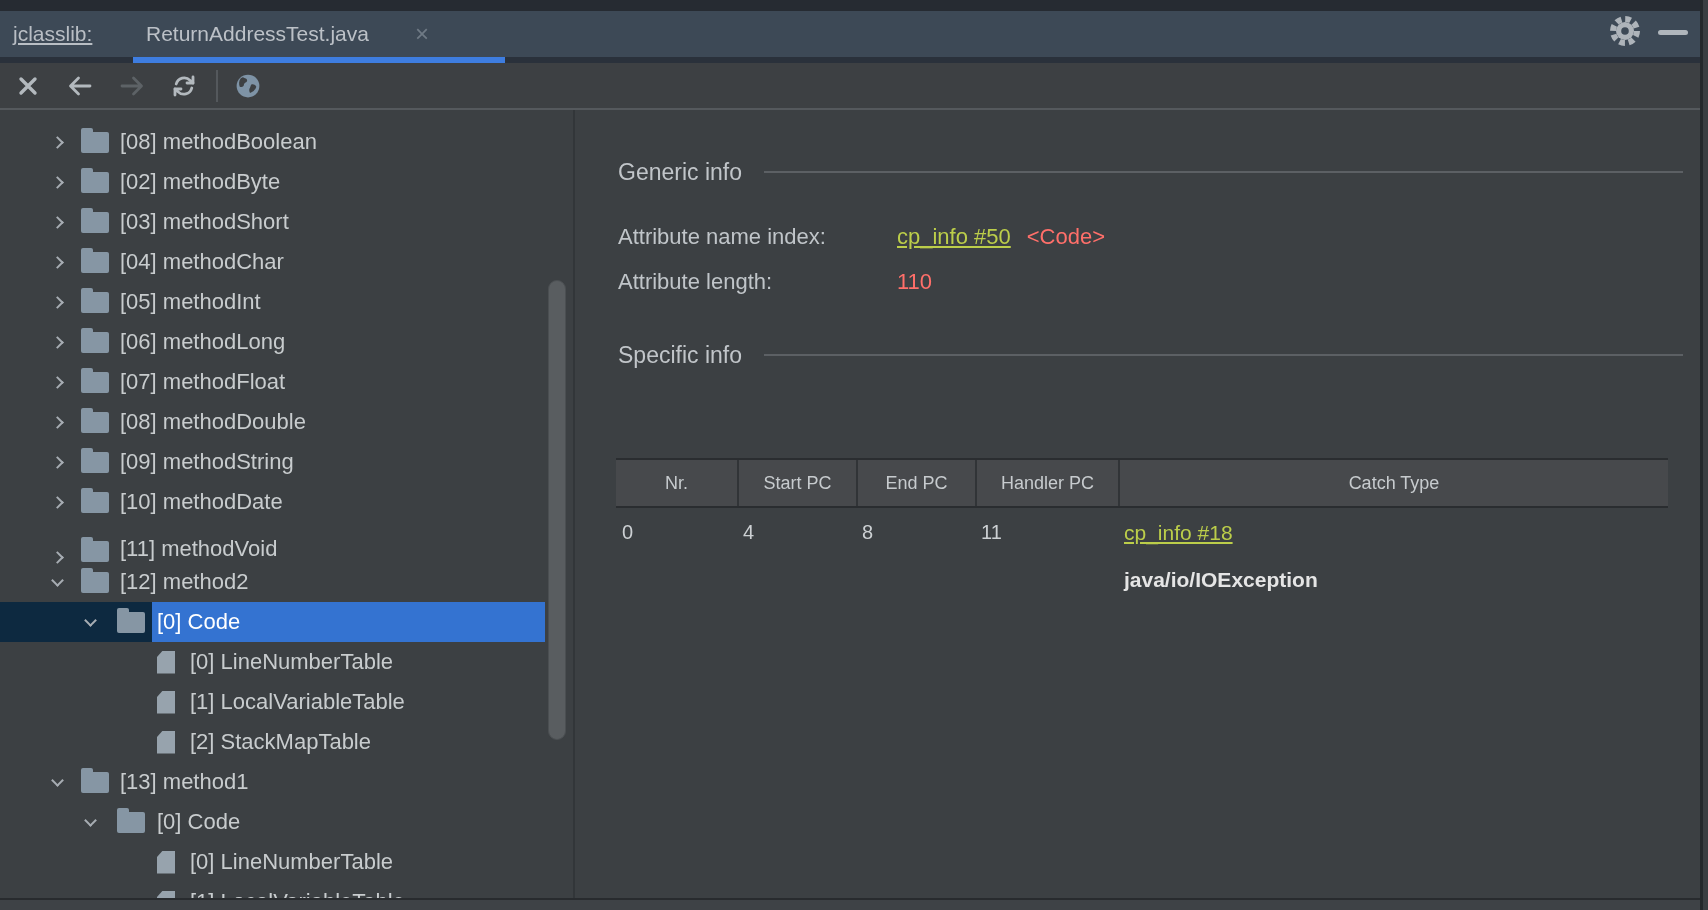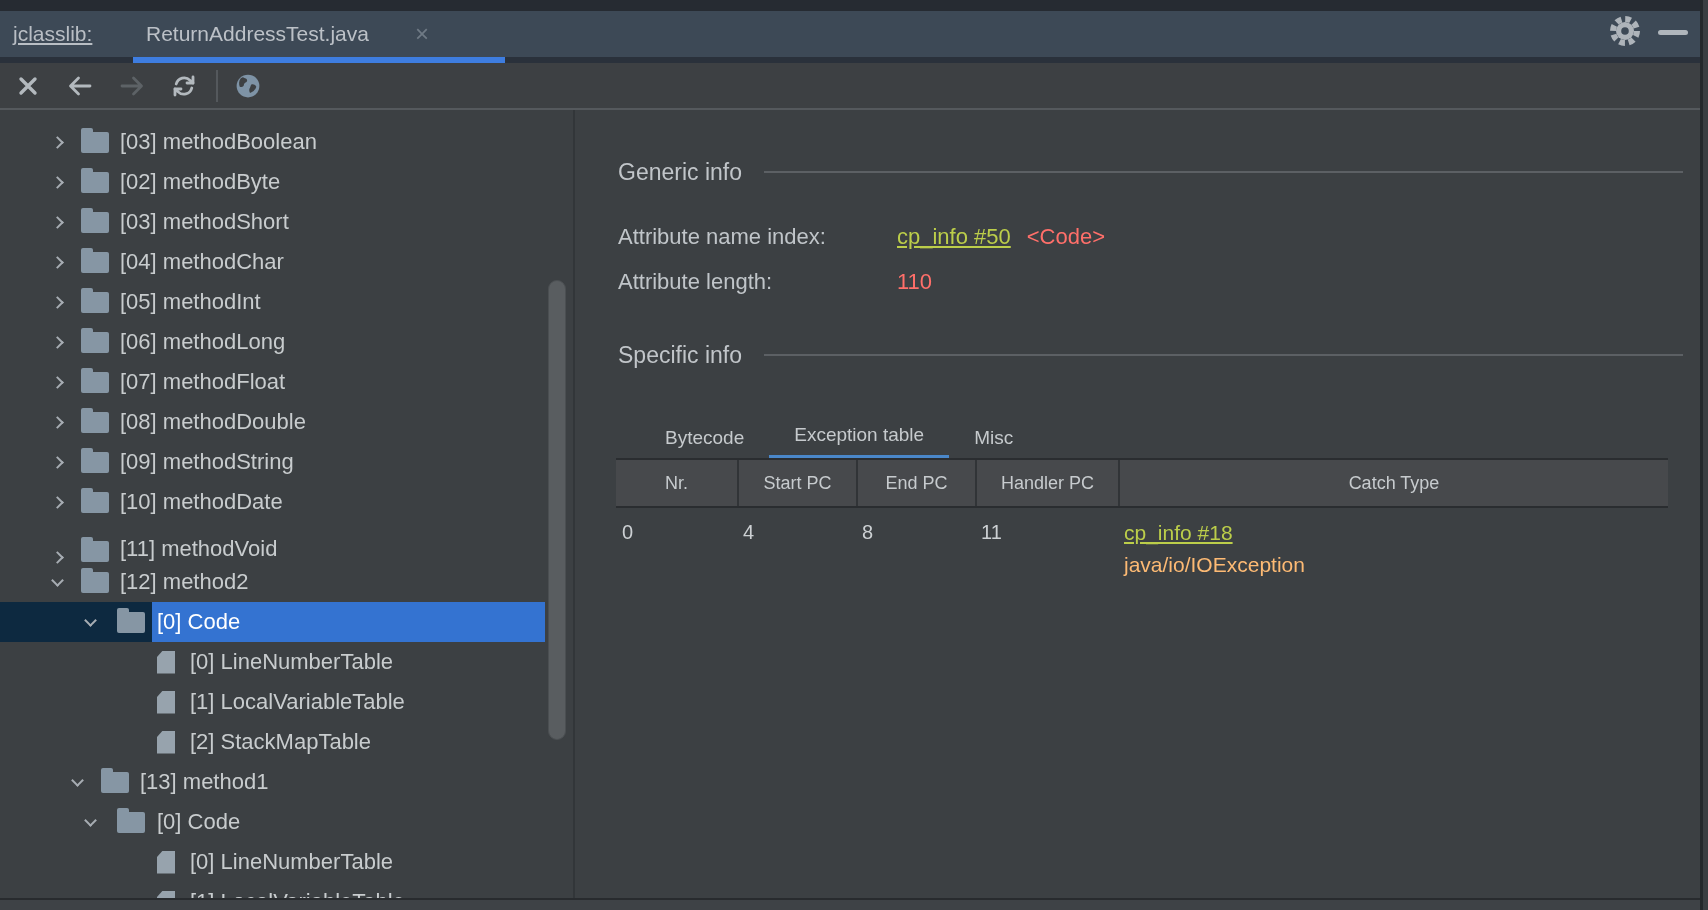--- a/index.html
+++ b/index.html
@@ -65,21 +65,21 @@
   .tabline { position:absolute; left:41px; top:348px; width:1052px; height:2px; background:#2a2d30; }
   .thead { position:absolute; left:41px; top:350px; width:1052px; height:48px; display:flex;
            background:#47494c; border-bottom:2px solid #2a2d30; }
   .hcell { display:flex; align-items:center; justify-content:center; font-size:18px; color:#c7cbce;
            border-left:2px solid #313437; flex:none; }
   .hcell:first-child { border-left:none; }
   .trow-data { position:absolute; left:41px; top:404px; display:flex; align-items:flex-start;
                font-size:20px; color:#ccd0d3; }
   .dcell { padding:7px 0 0 6px; flex:none; }
   .dcell .cplink { font-size:21px; }
-  .catch-class { color:#fdba74; margin-top:8px; font-size:21px; }
+  .catch-class { color:#e5e5e5; margin-top:23px; font-size:21px;font-weight:bold; }
   
   .bottom-strip { position:absolute; left:0; top:898px; width:100%; height:12px;
                   background:#3e4246; border-top:2px solid #282b2e; }
   .right-border { position:absolute; top:0; right:0; width:8px; height:100%;
                   background:linear-gradient(90deg,#24282c 0 3px,#3a3e42 3px); }
   svg { display:block; }
 </style>
 </head>
 <body>
 
@@ -135,21 +135,21 @@
     </div>
   </div>
 
   <div class="left-panel">
     <div>
         <div class="trow lvl1" style="top: 12px;">
           <span class="chevbox">
             <span class="chev right"></span>
           </span>
           <span class="ic-folder"></span>
-          <span class="tlabel">[03] methodBoolean</span>
+          <span class="tlabel">[08] methodBoolean</span>
         </div>
         <div class="trow lvl1" style="top: 52px;">
           <span class="chevbox">
             <span class="chev right"></span>
           </span>
           <span class="ic-folder"></span>
           <span class="tlabel">[02] methodByte</span>
         </div>
         <div class="trow lvl1" style="top: 92px;">
           <span class="chevbox">
@@ -233,21 +233,21 @@
           <span class="tlabel">[0] LineNumberTable</span>
         </div>
         <div class="trow lvl3" style="top: 572px;">
           <span class="ic-doc"></span>
           <span class="tlabel">[1] LocalVariableTable</span>
         </div>
         <div class="trow lvl3" style="top: 612px;">
           <span class="ic-doc"></span>
           <span class="tlabel">[2] StackMapTable</span>
         </div>
-        <div class="trow lvl1" style="top: 652px; margin-left: 20px;">
+        <div class="trow lvl1" style="top: 652px;">
           <span class="chevbox">
             <span class="chev down"></span>
           </span>
           <span class="ic-folder"></span>
           <span class="tlabel">[13] method1</span>
         </div>
         <div class="trow lvl2" style="top: 692px;">
           <span class="chevbox">
             <span class="chev down"></span>
           </span>
@@ -281,25 +281,20 @@
     <div class="attr-row" style="top:156px">
       <span class="alabel">Attribute length:</span>
       <span class="avalue red">110</span>
     </div>
 
     <div class="sec-head" style="top:229px">
       <span>Specific info</span>
       <span class="sec-line"></span>
     </div>
 
-    <div class="dtabs">
-        <div class="dtab">Bytecode</div>
-        <div class="dtab active">Exception table</div>
-        <div class="dtab">Misc</div>
-      </div>
     <div class="tabline"></div>
 
     <div class="thead">
         <div class="hcell" style="width: 121px;">Nr.</div>
         <div class="hcell" style="width: 119px;">Start PC</div>
         <div class="hcell" style="width: 119px;">End PC</div>
         <div class="hcell" style="width: 143px;">Handler PC</div>
         <div class="hcell" style="width: 550px;">Catch Type</div>
       </div>
     <div class="trow-data">

